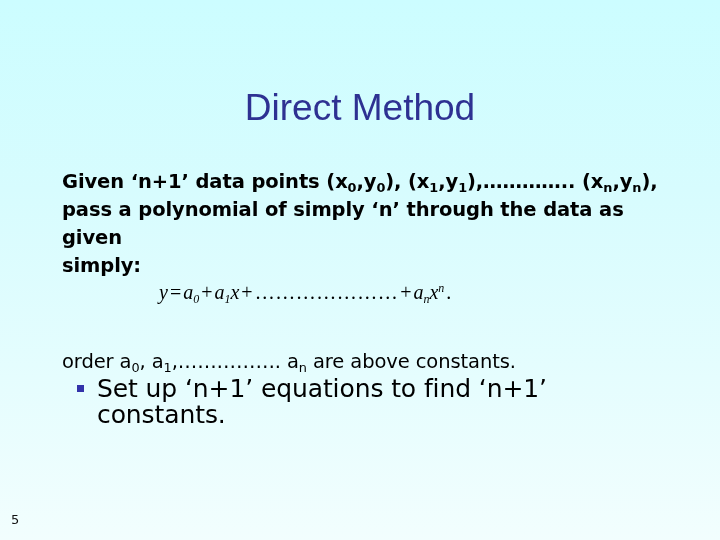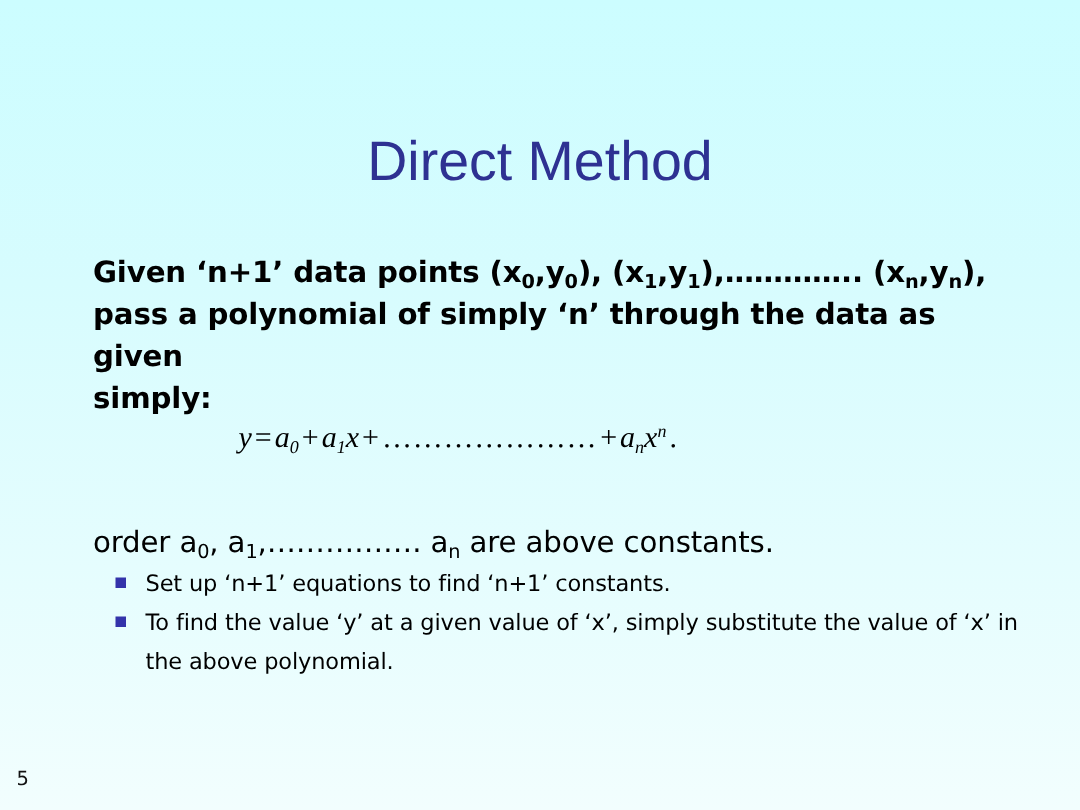--- a/index.html
+++ b/index.html
@@ -110,21 +110,21 @@
   .bullet-list {
     list-style: none;
     margin: 0;
     padding: 0;
   }
 
   .bullet-item {
     position: relative;
     padding-left: 35px;
     font-family: "DejaVu Sans", sans-serif;
-    font-size: 15px;
+    font-size: 25px;
     line-height: 26px;
     color: #000000;
     letter-spacing: -0.1px;
   }
 
   .bullet-marker {
     position: absolute;
     left: 15px;
     top: 9px;
     width: 7px;
@@ -160,22 +160,18 @@
   </div>
 
   <div id="lower-block">
     <p class="para"><span>order a</span><sub>0</sub><span>, a</span><sub>1</sub><span>,……………. a</span><sub>n</sub><span> are above constants.</span></p>
 
     <ul class="bullet-list">
       <li class="bullet-item">
         <span class="bullet-marker"></span>
         <span>Set up ‘n+1’ equations to find ‘n+1’ constants.</span>
       </li>
-      <li class="bullet-item">
-        <span class="bullet-marker"></span>
-        <span>To find the value ‘y’ at a given value of ‘x’, simply substitute the value of ‘x’ in the above polynomial.</span>
-      </li>
     </ul>
   </div>
 
   <div id="slide-number">5</div>
 
 </div>
 
 </body></html>

